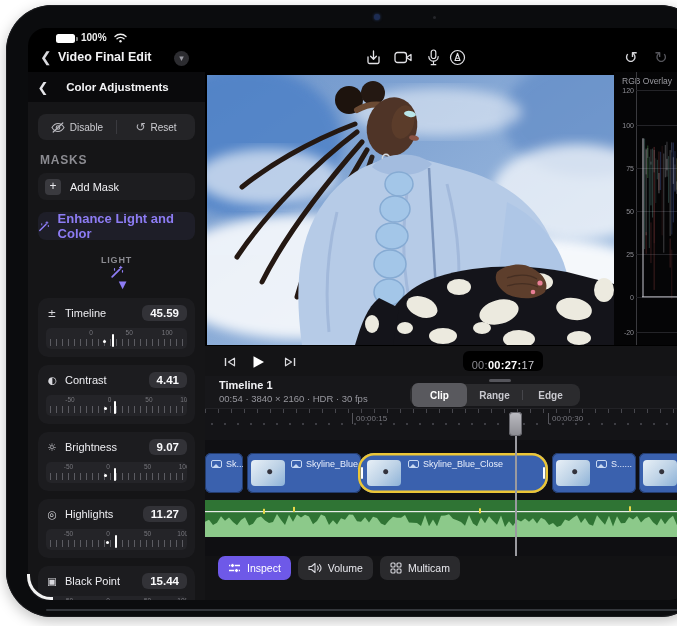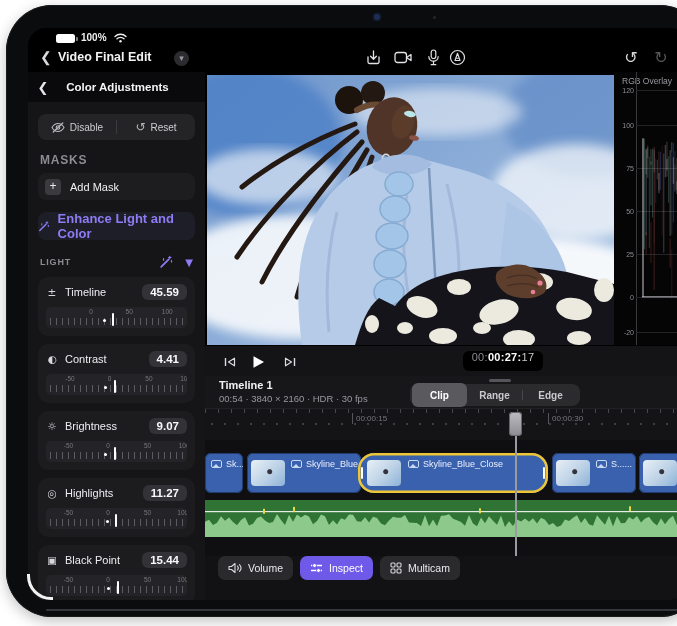--- a/index.html
+++ b/index.html
@@ -43,21 +43,21 @@
   .panel-body{flex:1;padding:12px 10px 0 10px;overflow:hidden;}
   .pill{height:26px;background:#242427;border-radius:8px;display:flex;align-items:center;}
   .pill-half{flex:1;display:flex;align-items:center;justify-content:center;gap:5px;color:#cdcdd2;font-size:10px;}
   .pill-div{width:1px;height:14px;background:#3a3a3f;}
   .sec-label{margin:13px 2px 6px;font-size:12px;letter-spacing:.8px;color:#8b8b91;font-weight:bold;}
   .addmask{height:27px;background:#1d1d20;border-radius:8px;display:flex;align-items:center;padding:0 7px;gap:9px;}
   .plusbox{width:16px;height:16px;background:#3a3a3f;border-radius:4px;color:#e9e9ee;font-size:12px;line-height:15px;text-align:center;}
   .addmask span.lbl{color:#f0f0f3;font-size:11px;}
   .enhance{margin-top:12px;height:28px;background:#1e1e28;border-radius:8px;display:flex;align-items:center;justify-content:center;gap:8px;
     color:#8d7cf4;font-size:13px;font-weight:bold;}
-  .lightrow{margin-top:15px;display:flex;align-items:center;padding:0 2px;}
+  .lightrow{margin-top:15px;display:flex;align-items:center;padding:0 2px;flex-direction:column;}
   .lightrow .lbl{flex:1;font-size:9px;letter-spacing:.8px;color:#8b8b91;font-weight:bold;}
   .lightrow .chev{color:#8d7cf4;font-size:10px;margin-left:12px;}
 
   .card{margin-top:8px;background:#1c1c1f;border-radius:10px;padding:7px 8px 8px;}
   .card-head{display:flex;align-items:center;gap:7px;}
   .sicon{width:12px;color:#d8d8dd;font-size:10.5px;text-align:center;}
   .sname{flex:1;color:#ededf1;font-size:11px;}
   .svalue{background:#323237;border-radius:6px;padding:2px 8px;color:#fafafc;font-size:11.5px;font-weight:bold;}
   .ruler{position:relative;margin-top:7px;height:21px;background:#242428;border-radius:5px;overflow:hidden;}
   .ruler .ticks{position:absolute;left:4px;right:4px;bottom:3px;height:7px;
@@ -74,21 +74,21 @@
   
   .scope{position:absolute;left:409px;top:0;width:251px;height:273px;background:#050506;}
   .scope-title{position:absolute;left:8px;top:4px;font-size:8.5px;color:#9a9aa0;}
   .scope-label{position:absolute;right:231px;font-size:7px;color:#8e8e94;transform:translateY(-50%);}
   .scope-plot{position:absolute;left:22px;top:0;right:0;bottom:0;border-left:1px solid #3a3a3e;}
 
   
   .transport{position:absolute;left:0;top:273px;width:483px;height:31px;background:#141416;border-top:1px solid #000;}
   .tbtn{position:absolute;top:5px;width:22px;height:22px;display:flex;align-items:center;justify-content:center;}
   .timecode{position:absolute;left:258px;top:5px;width:80px;height:20px;background:#000;border-radius:6px;
-    display:flex;align-items:flex-start;justify-content:center;font-size:11px;letter-spacing:.3px;}
+    display:flex;align-items:flex-end;justify-content:center;font-size:11px;letter-spacing:.3px;}
   .tc-dim{color:#8a8a90;} .tc-main{color:#fcfcfd;font-weight:bold;} .tc-fr{color:#c9c9cf;}
 
   
   .timeline{position:absolute;left:0;top:304px;width:483px;height:224px;background:#121214;overflow:hidden;}
   .tl-header{position:absolute;left:0;top:0;width:100%;height:32px;background:#17171a;}
   .tl-name{position:absolute;left:14px;top:3px;font-size:11px;font-weight:bold;color:#f2f2f5;}
   .tl-meta{position:absolute;left:14px;top:17px;font-size:9.5px;color:#98989f;}
   .drag-handle{position:absolute;left:284px;top:3px;width:22px;height:3px;border-radius:2px;background:#55555b;}
   .modes{position:absolute;left:205px;top:8px;width:170px;height:22px;background:#2b2b2e;border-radius:8px;
     display:flex;align-items:center;padding:2px;}
@@ -745,39 +745,39 @@
               <rect x="88" y="6.9" width="2" height="5" fill="#e8d84a"></rect>
               <rect x="274" y="8.3" width="2" height="5" fill="#e8d84a"></rect>
               <rect x="424" y="6.3" width="2" height="5" fill="#e8d84a"></rect>
             </svg>
         </div>
 
         <div class="playhead-handle" id="ph-handle" style="top: 36px; left: 304px;"></div>
         <div class="playhead-stem" id="ph-stem" style="top: 58px; height: 122px; left: 310px;"></div>
 
         <div class="tools" id="tools">
+            <div class="tool sel">
+              <span style="display:flex">
+                <svg width="13" height="12" viewBox="0 0 13 12">
+                  <path d="M1 3.5h11M1 8.5h11" stroke="#fff" stroke-width="1.4"></path>
+                  <circle cx="4.5" cy="3.5" r="2" fill="#fff" stroke="#6e59e8"></circle>
+                  <circle cx="8.5" cy="8.5" r="2" fill="#fff" stroke="#6e59e8"></circle>
+                </svg>
+              </span>
+              <span>Inspect</span>
+            </div>
             <div class="tool">
               <span style="display:flex">
                 <svg width="14" height="12" viewBox="0 0 14 12">
                   <path d="M1 4.5h2.5L7 1.5v9L3.5 7.5H1z" stroke="#d8d8de" stroke-width="1.1" fill="none" stroke-linejoin="round"></path>
                   <path d="M9.5 4c1 1.2 1 2.8 0 4" stroke="#d8d8de" stroke-width="1.1" fill="none" stroke-linecap="round"></path>
                   <path d="M11.5 2.6c1.8 2 1.8 4.8 0 6.8" stroke="#d8d8de" stroke-width="1.1" fill="none" stroke-linecap="round"></path>
                 </svg>
               </span>
               <span>Volume</span>
-            </div>
-            <div class="tool sel">
-              <span style="display:flex">
-                <svg width="13" height="12" viewBox="0 0 13 12">
-                  <path d="M1 3.5h11M1 8.5h11" stroke="#fff" stroke-width="1.4"></path>
-                  <circle cx="4.5" cy="3.5" r="2" fill="#fff" stroke="#6e59e8"></circle>
-                  <circle cx="8.5" cy="8.5" r="2" fill="#fff" stroke="#6e59e8"></circle>
-                </svg>
-              </span>
-              <span>Inspect</span>
             </div>
             <div class="tool">
               <span style="display:flex">
                 <svg width="12" height="12" viewBox="0 0 12 12">
                   <g stroke="#d8d8de" stroke-width="1.1" fill="none">
                     <rect x="1" y="1" width="4" height="4" rx="1"></rect>
                     <rect x="7" y="1" width="4" height="4" rx="1"></rect>
                     <rect x="1" y="7" width="4" height="4" rx="1"></rect>
                     <rect x="7" y="7" width="4" height="4" rx="1"></rect>
                   </g>

